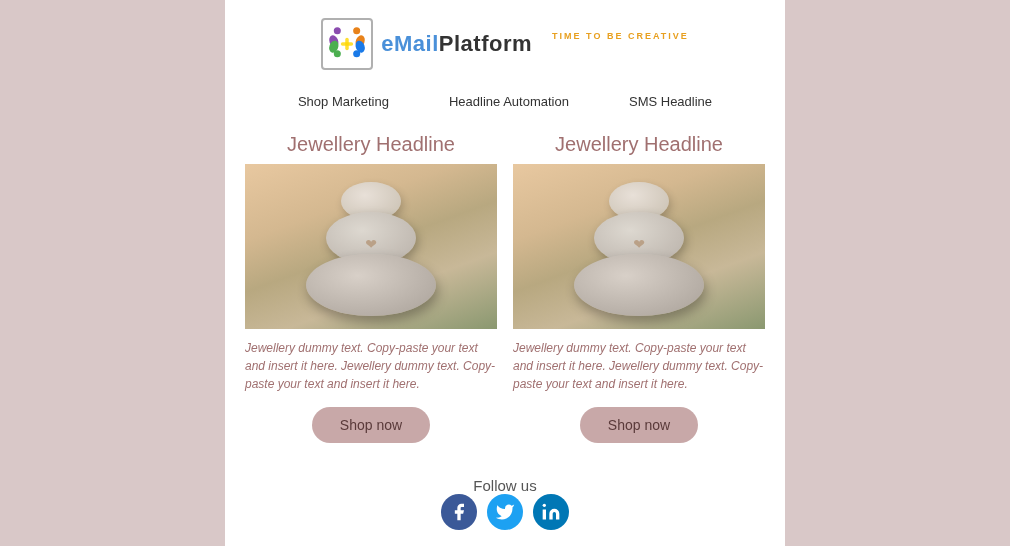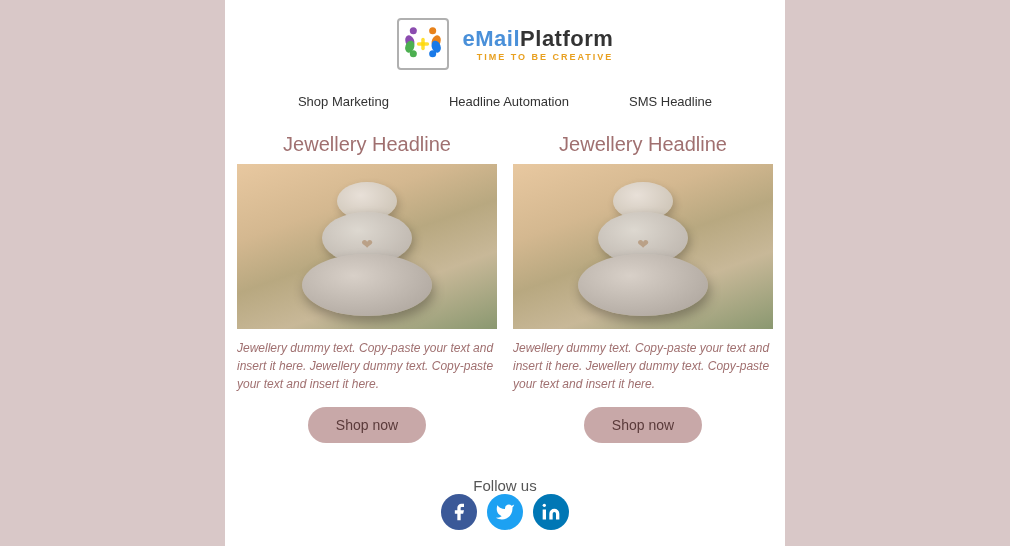--- a/index.html
+++ b/index.html
@@ -42,22 +42,21 @@
       border-radius: 4px;
       display: flex;
       align-items: center;
       justify-content: center;
       overflow: hidden;
       background: white;
     }
 
     .logo-text-block {
       display: flex;
-      flex-direction: column;
-      align-items: flex-end;
+      flex-direction: row;
     }
 
     .logo-name {
       font-size: 22px;
       font-weight: bold;
       color: #333;
       letter-spacing: 0.5px;
     }
 
     .logo-name span.e { color: #4a90d9; }
@@ -84,21 +83,21 @@
 
     .nav-item {
       font-size: 13px;
       color: #333;
       cursor: pointer;
       text-decoration: none;
     }
 
     
     .content {
-      padding: 0 12px;
+      padding: 0 20px;
     }
 
     .product-grid {
       display: flex;
       gap: 16px;
       margin-top: 10px;
     }
 
     .product-col {
       flex: 1;

